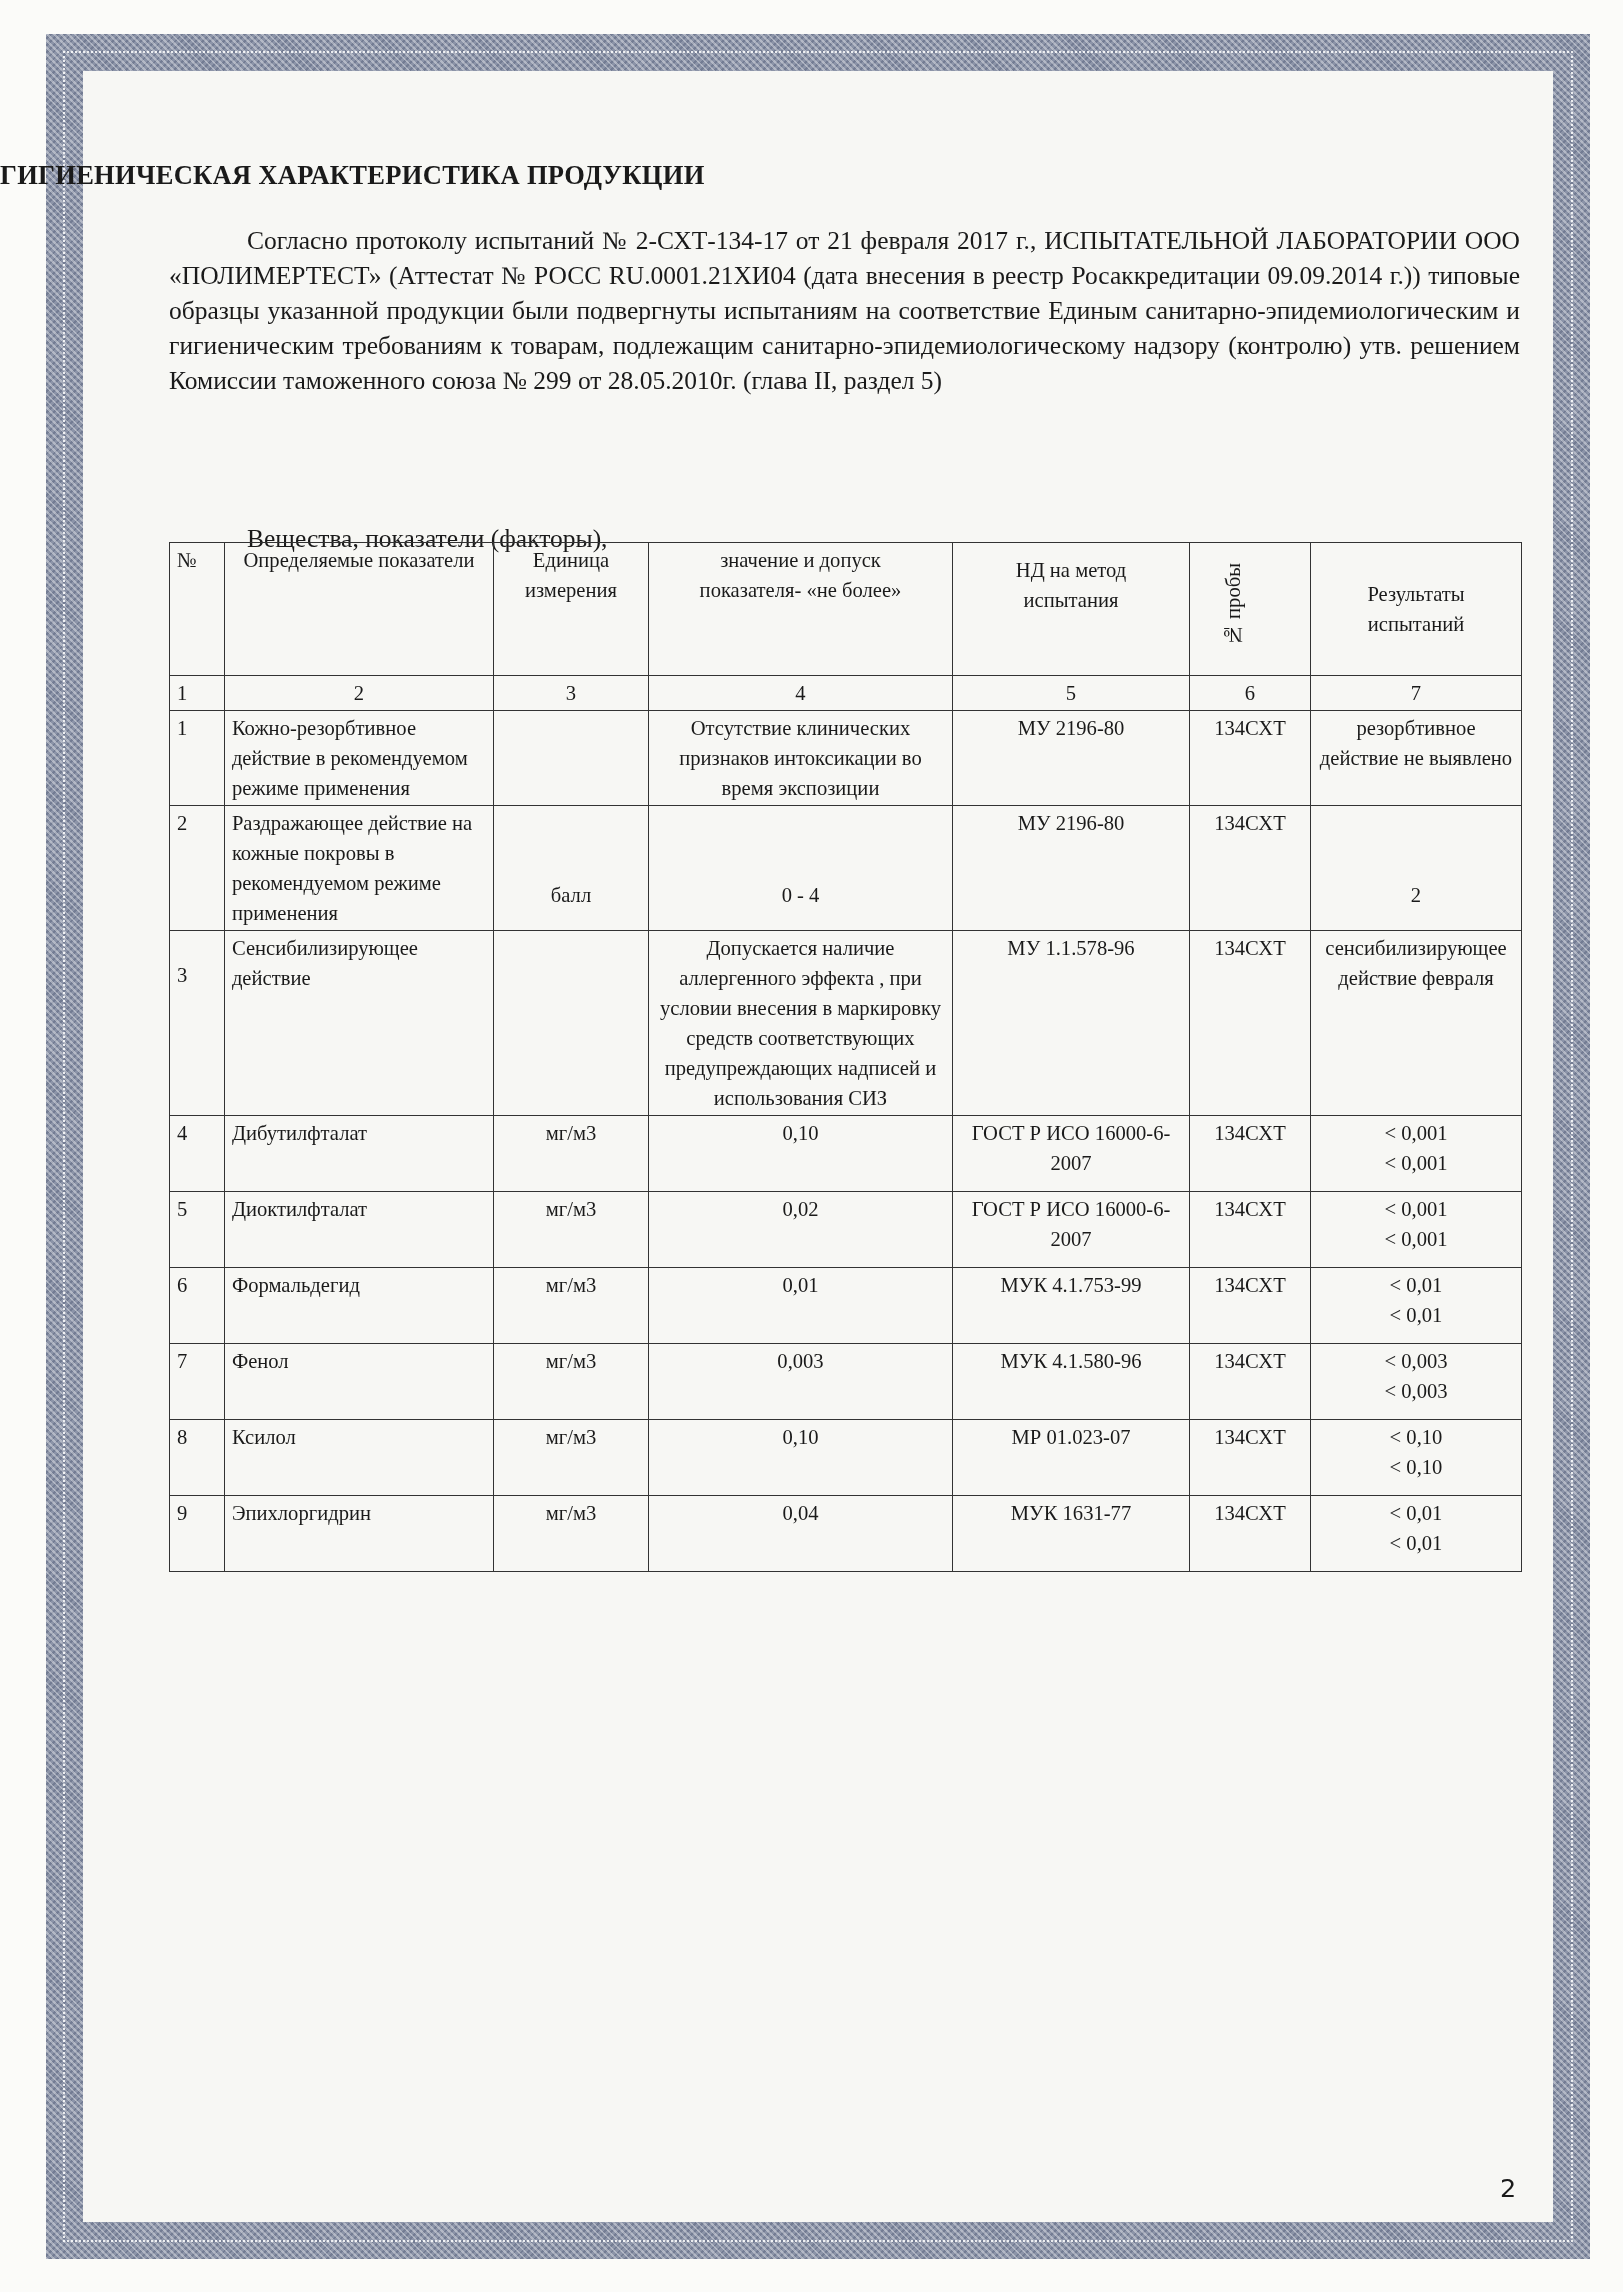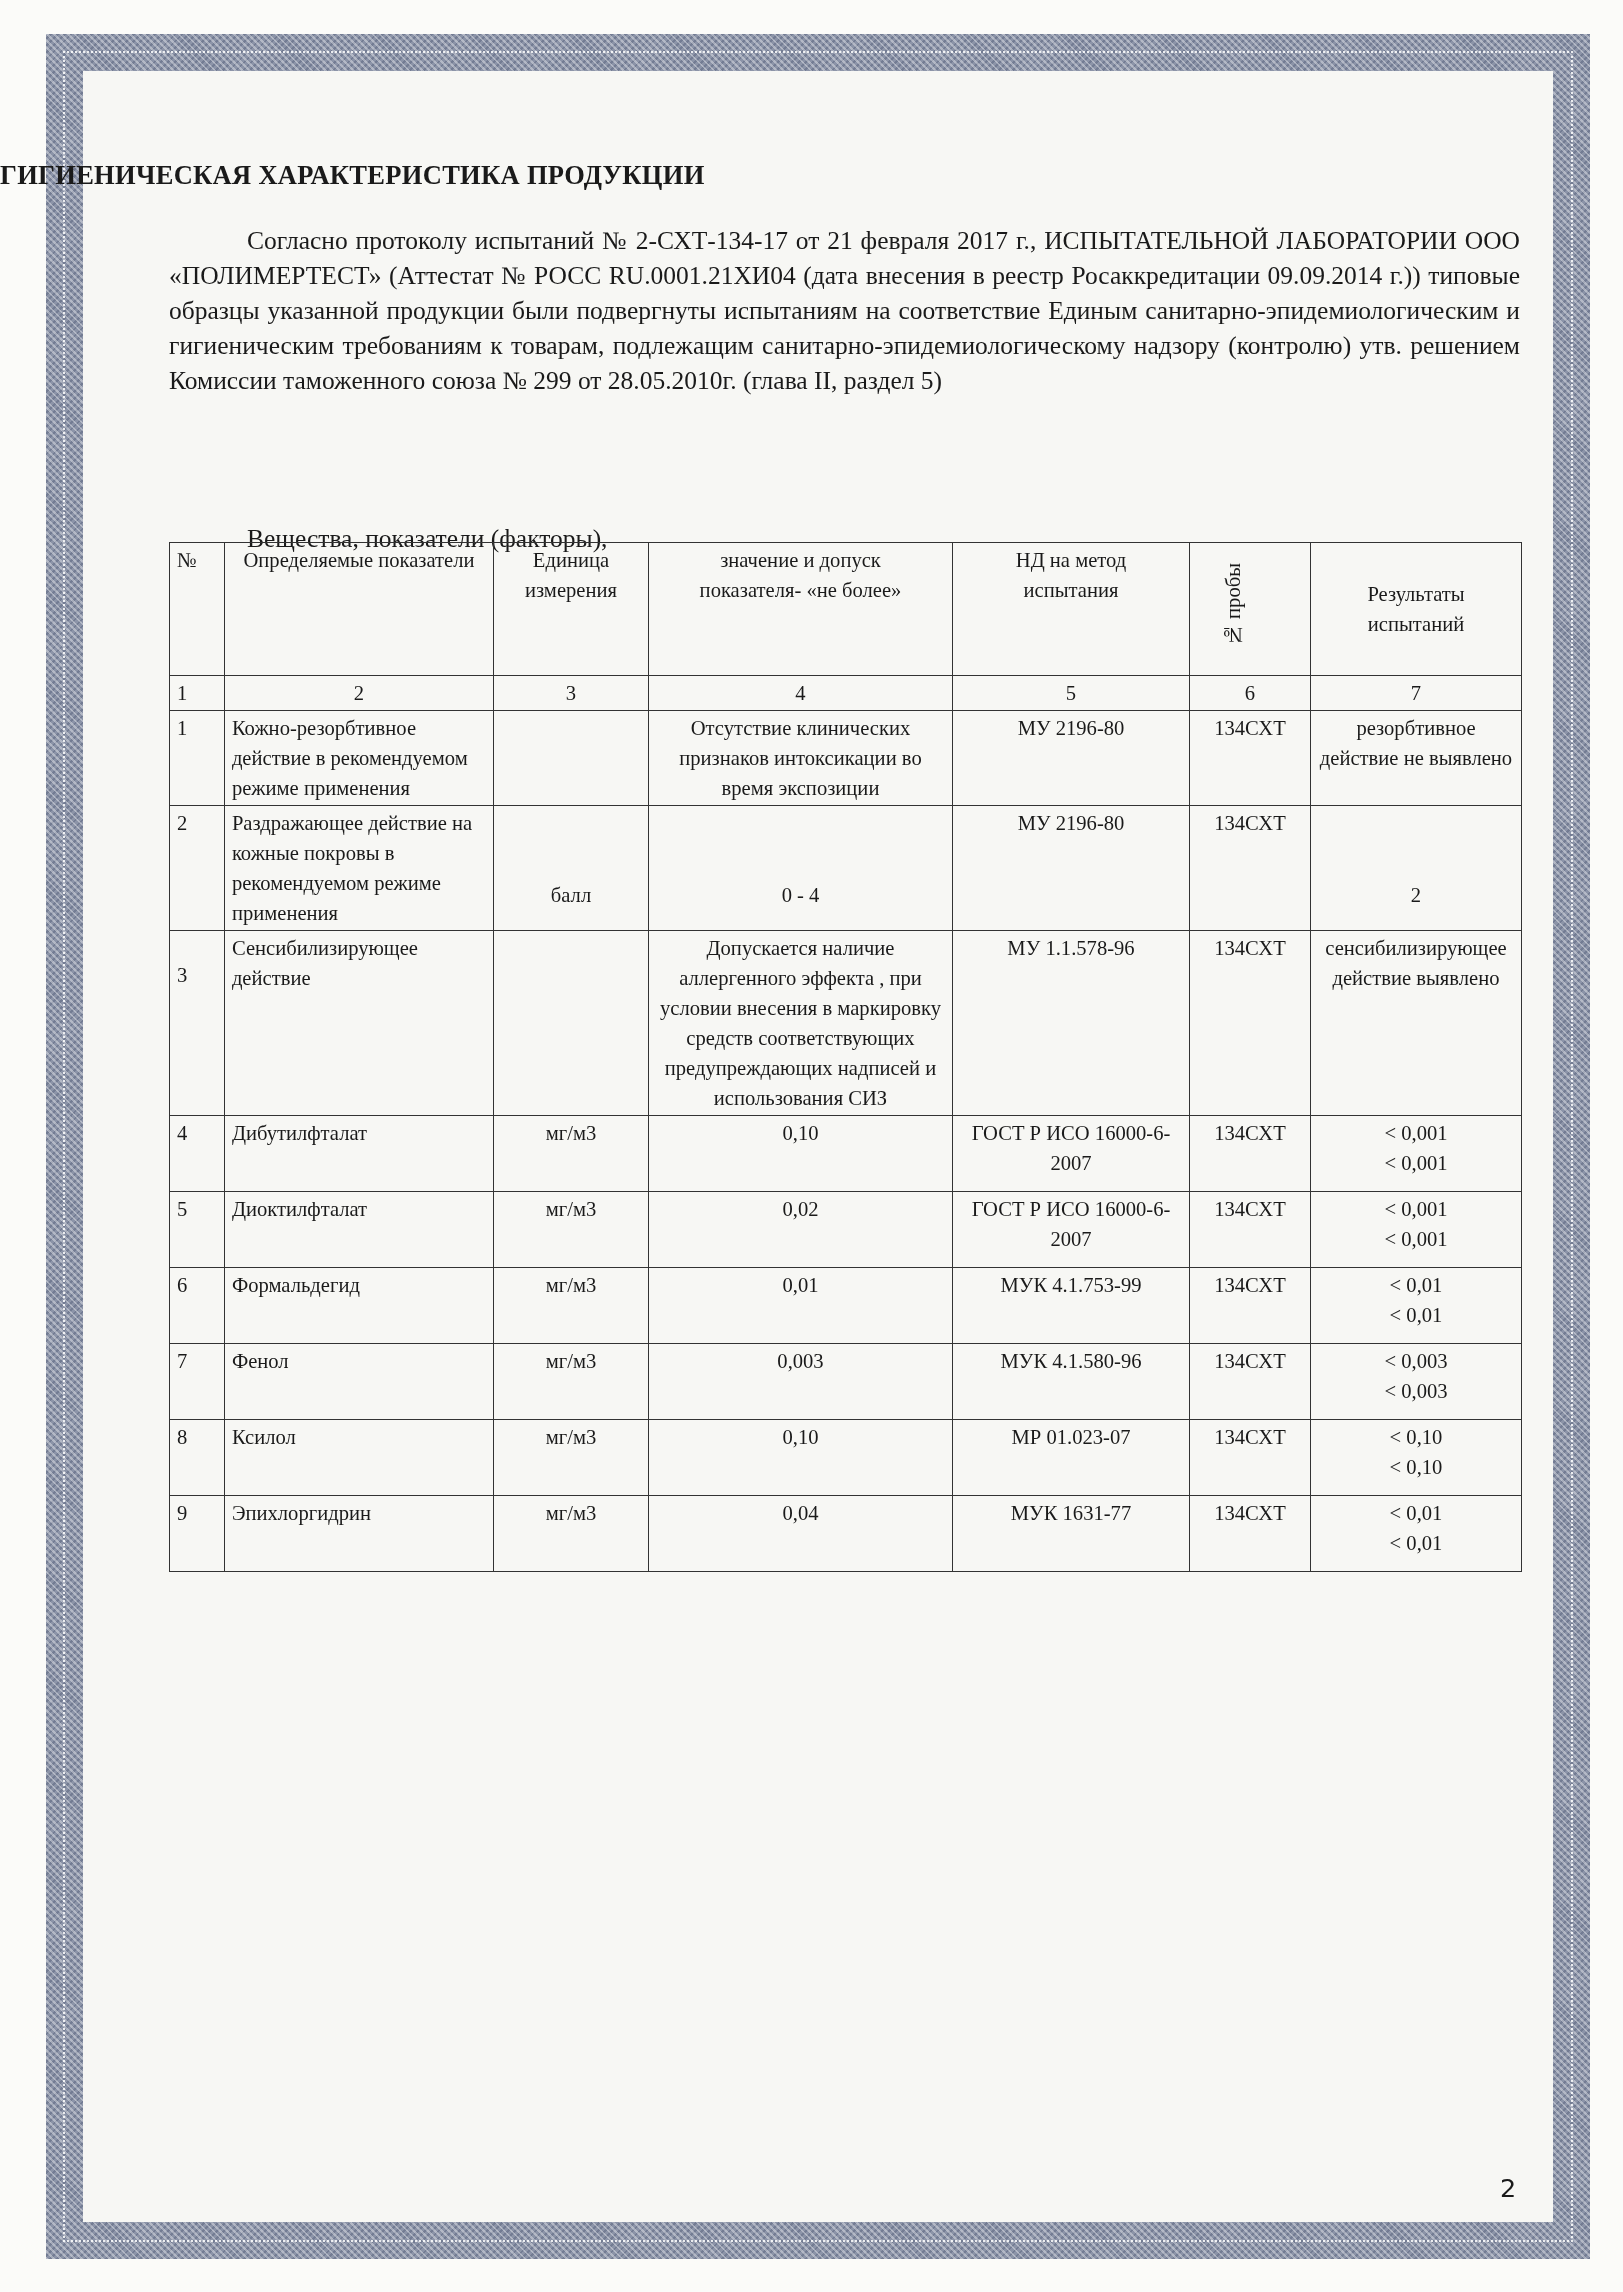--- a/index.html
+++ b/index.html
@@ -115,21 +115,21 @@
     <col style="width:237px">
     <col style="width:121px">
     <col style="width:211px">
   </colgroup>
   <thead>
     <tr style="height:133px">
       <th style="text-align:left">№</th>
       <th>Определяемые показатели</th>
       <th>Единица измерения</th>
       <th style="padding:2px 49px">значение и допуск показателя- «не более»</th>
-      <th style="padding:2px 29px">НД на метод испытания</th>
+      <th style="padding:12px 29px">НД на метод испытания</th>
       <th style="vertical-align:middle"><span class="vert" style="width:59px">№ пробы</span></th>
       <th style="vertical-align:middle"><span>Результаты испытаний</span></th>
     </tr>
     <tr>
       <td>1</td>
       <td class="c">2</td>
       <td class="c">3</td>
       <td class="c">4</td>
       <td class="c">5</td>
       <td class="c">6</td>
@@ -160,21 +160,21 @@
         </td>
       </tr>
       <tr>
         <td style="vertical-align:middle;padding-bottom:98px">3</td>
         <td>Сенсибилизирующее действие</td>
         <td style="text-align:center"></td>
         <td style="text-align:center">Допускается наличие аллергенного эффекта , при условии внесения в маркировку средств соответствующих предупреждающих надписей и использования СИЗ</td>
         <td class="c">МУ 1.1.578-96</td>
         <td class="c">134СХТ</td>
         <td class="multi" style="text-align:center">
-          <span>сенсибилизирующее действие выявлено</span>
+          <span>сенсибилизирующее действие февраля</span>
         </td>
       </tr>
       <tr style="height: 76px;">
         <td>4</td>
         <td>Дибутилфталат</td>
         <td style="text-align:center">мг/м3</td>
         <td style="text-align:center">0,10</td>
         <td class="c">ГОСТ Р ИСО 16000-6-2007</td>
         <td class="c">134СХТ</td>
         <td class="multi" style="text-align:center">

